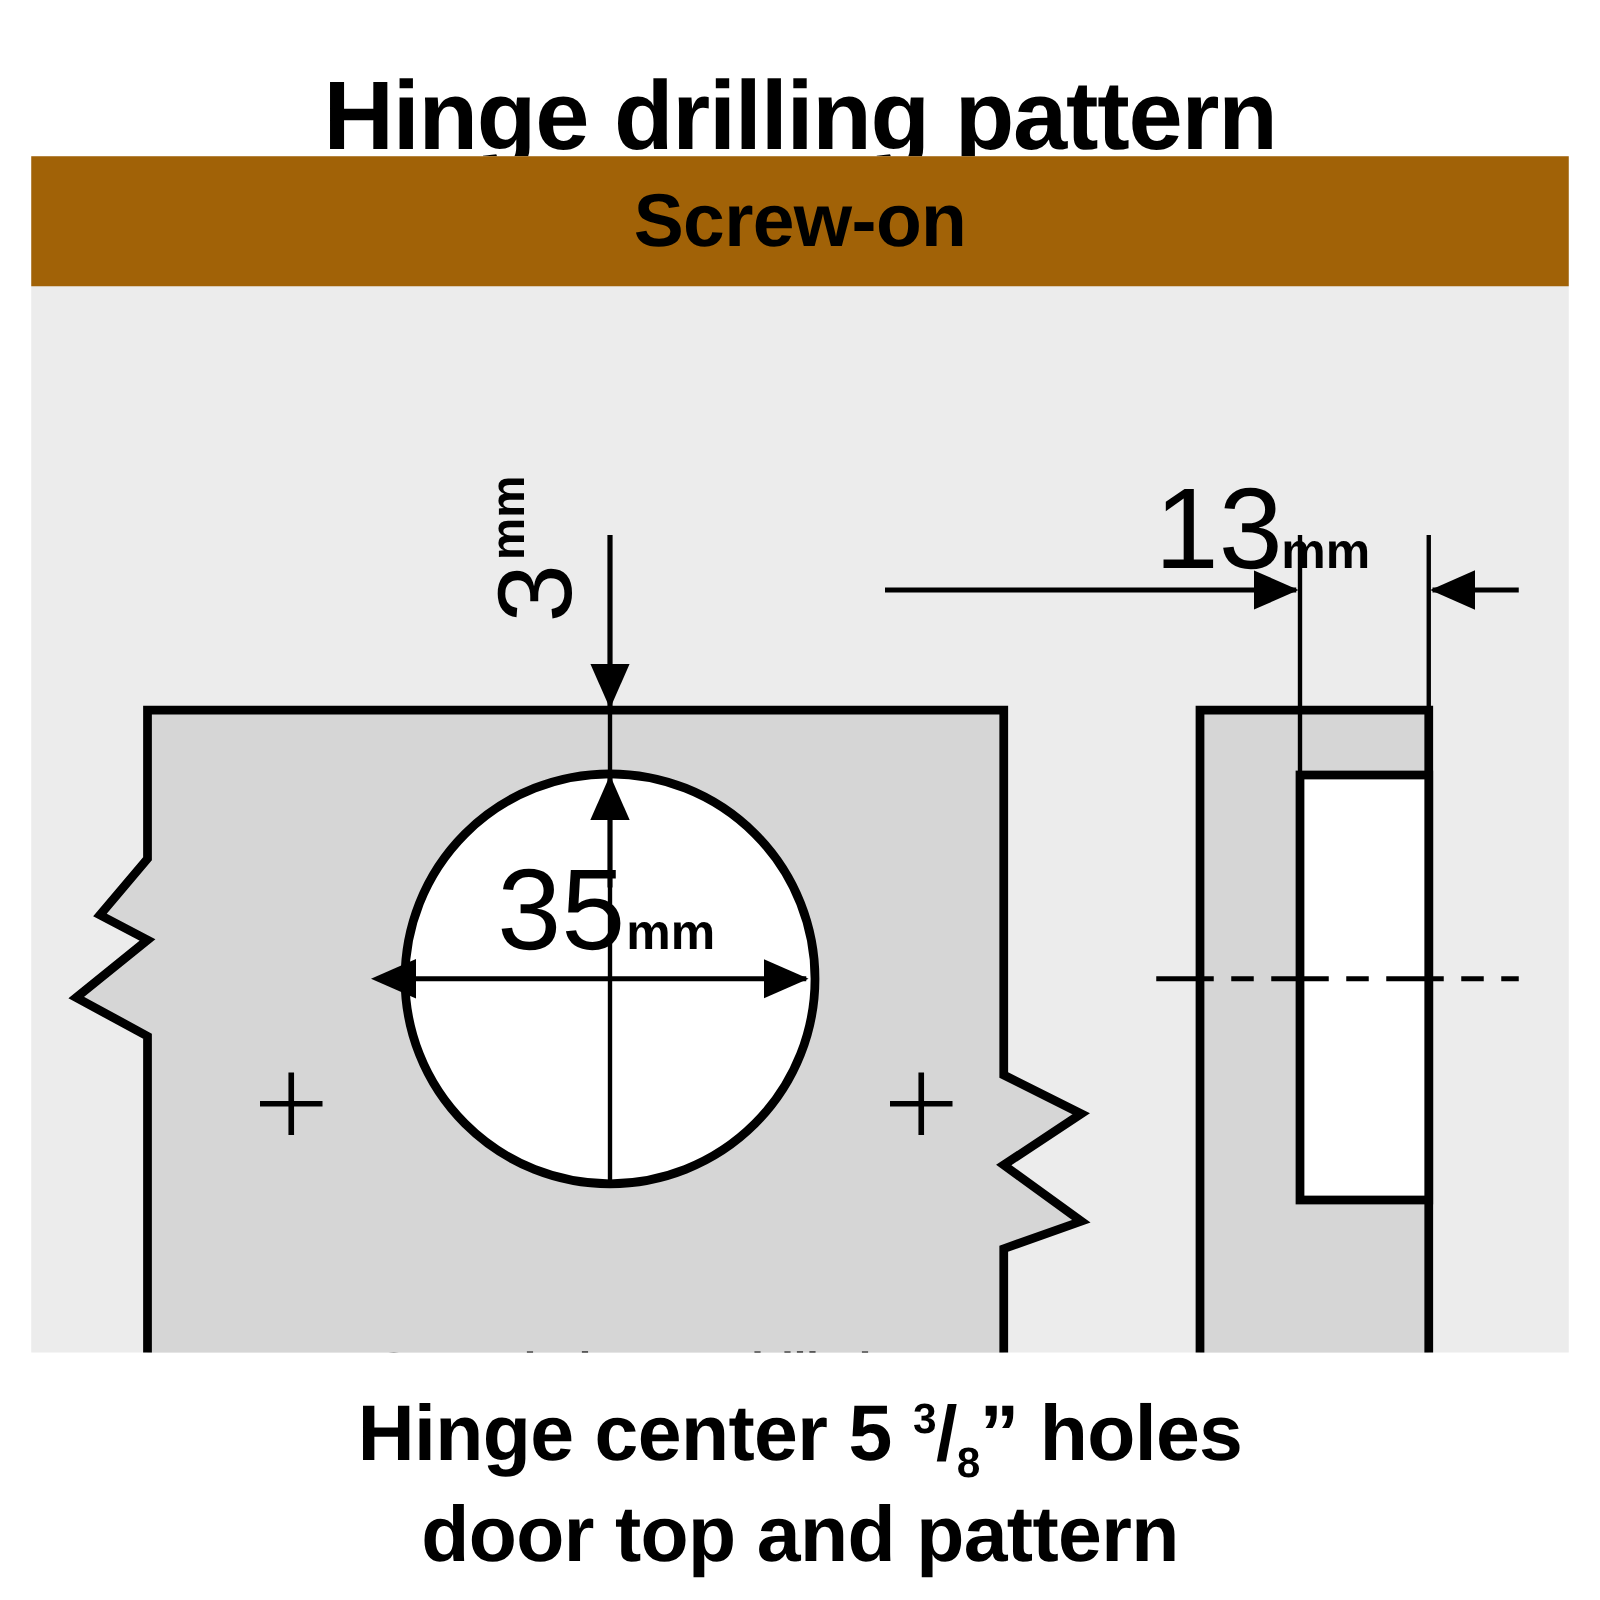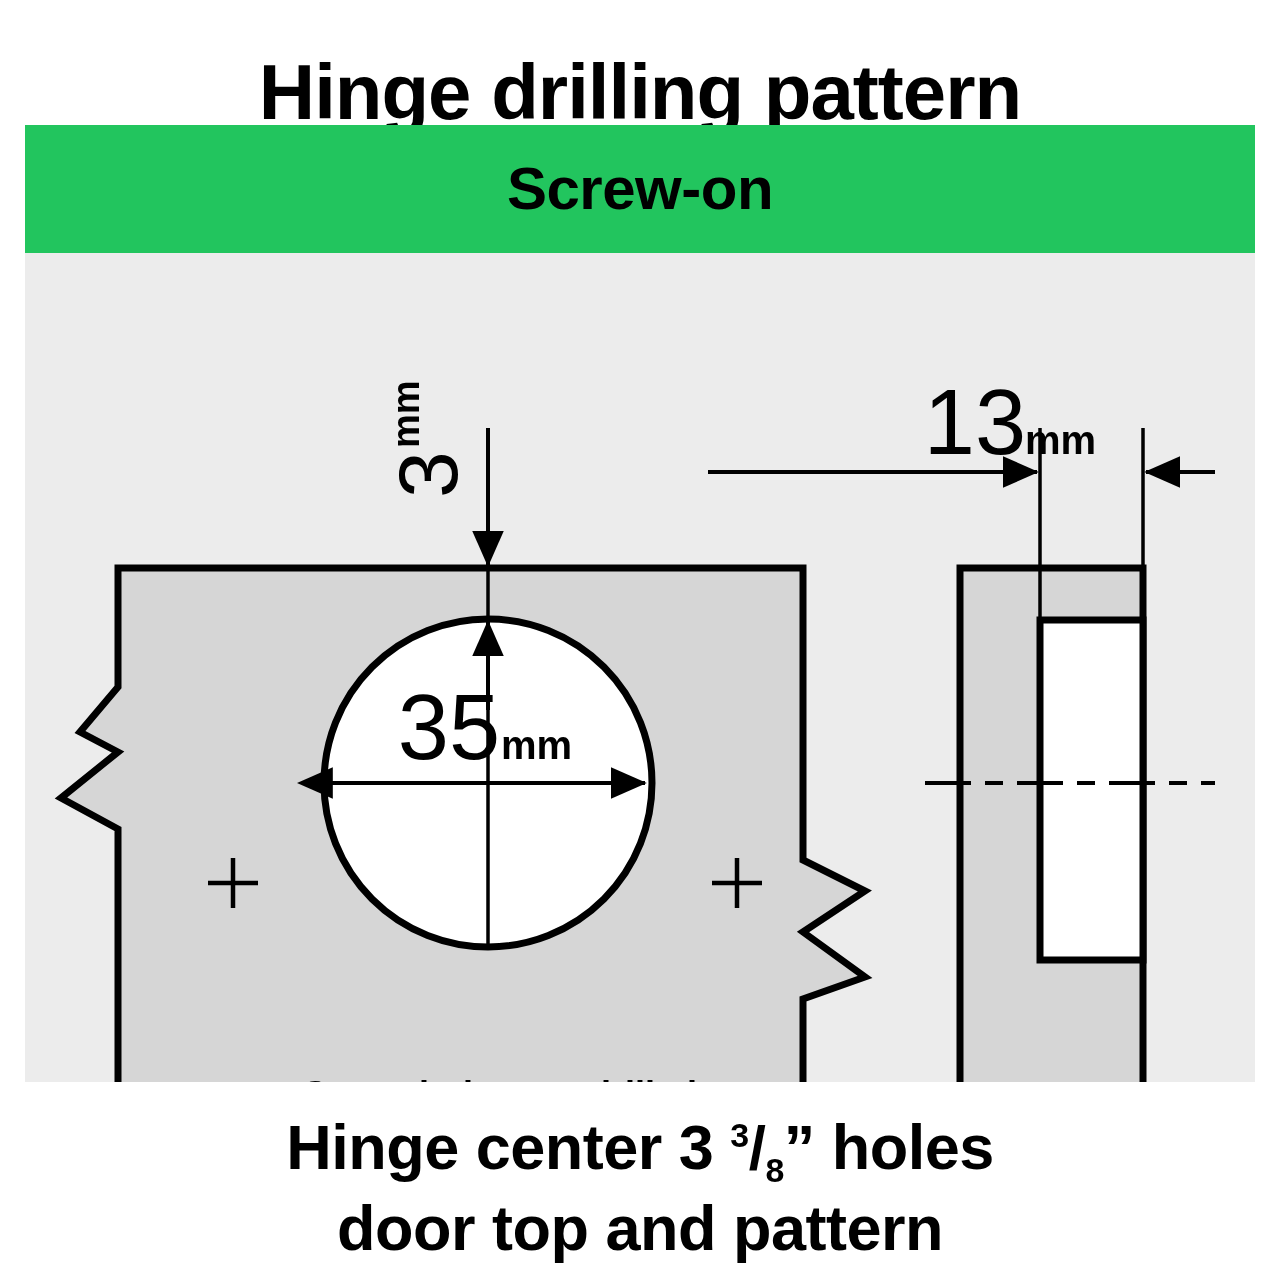--- a/index.html
+++ b/index.html
@@ -40,22 +40,22 @@
     top: 125px;
     width: 1230px;
     height: 957px;
     background: #ececec;
   }
   .panel-header {
     position: absolute;
     left: 0;
     top: 0;
     width: 1230px;
-    height: 128px;
-    background: #22c55e;
+    height: 104px;
+    background: #a16207;
     display: flex;
     align-items: center;
     justify-content: center;
   }
   .panel-header-label {
     font-size: 60px;
     font-weight: 700;
     color: #000000;
     letter-spacing: -0.5px;
     font-family: "Liberation Sans", sans-serif;
@@ -205,18 +205,18 @@
           <text x="950" y="222" font-family="Liberation Sans, sans-serif" font-size="92" font-weight="400" fill="#000000" text-anchor="middle">13</text>
           <text x="1000" y="222" font-family="Liberation Sans, sans-serif" font-size="40" font-weight="700" fill="#000000" text-anchor="start">mm</text>
         </g>
 
       </svg>
     </div>
 
   </div>
 
   <div class="caption">
-    <span><span>Hinge center 3 </span><span class="frac"><sup>3</sup><span class="slash">/</span><sub>8</sub></span><span>” holes</span></span>
+    <span><span>Hinge center 5 </span><span class="frac"><sup>3</sup><span class="slash">/</span><sub>8</sub></span><span>” holes</span></span>
     <br>
     <span>door top and pattern</span>
   </div>
 
 </div>
 
 </body></html>

